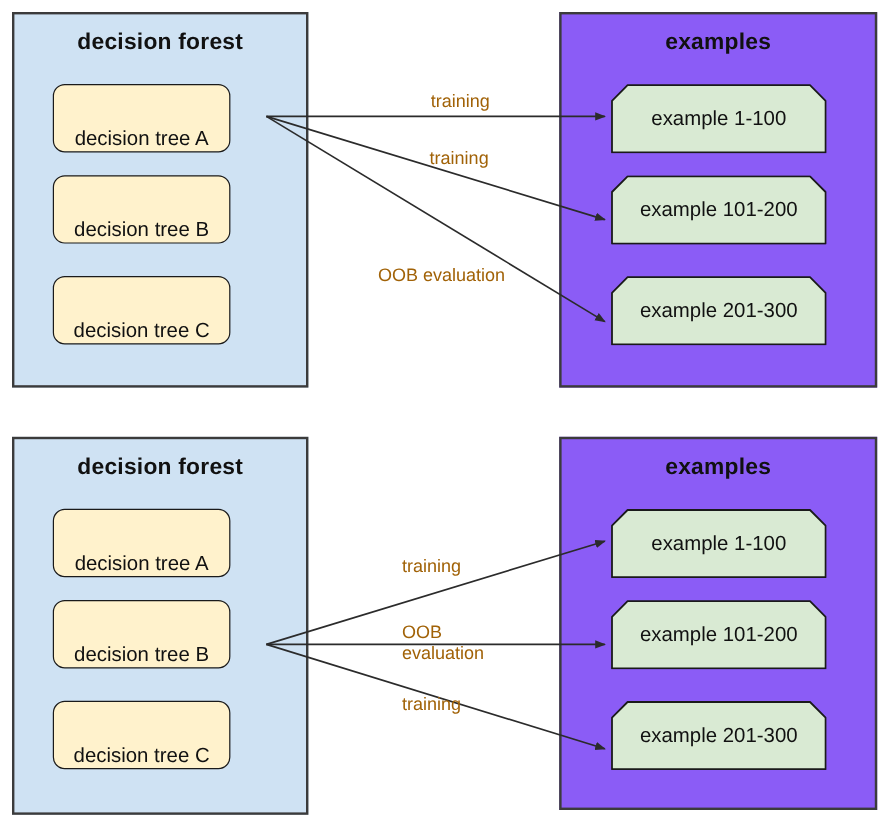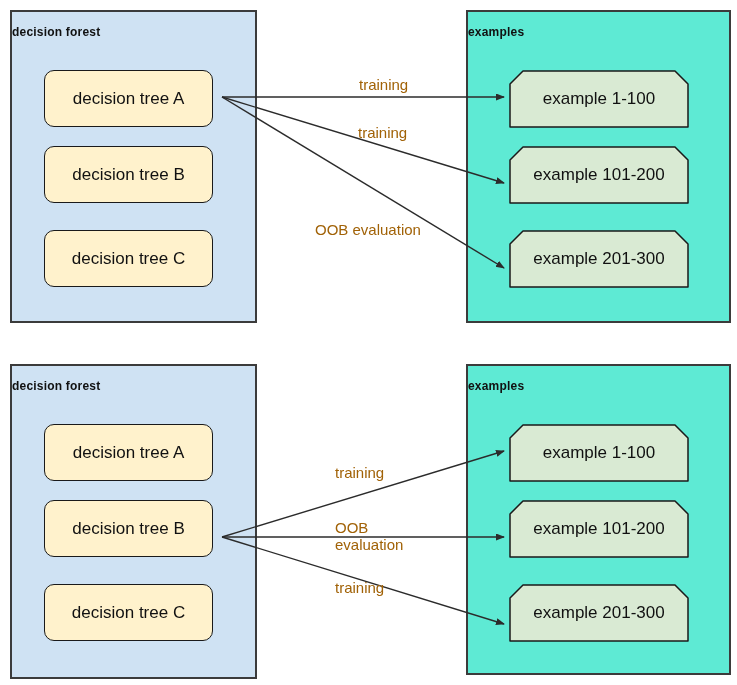--- a/index.html
+++ b/index.html
@@ -11,37 +11,37 @@
     --arrow:#2b2b2b;
     --text:#111111;
   }
   *{box-sizing:border-box;margin:0;padding:0}
   html,body{background:#ffffff}
   body{font-family:"Liberation Sans", sans-serif;color:var(--text)}
   .stage{position:relative;width:737px;height:685px;background:#ffffff;overflow:hidden}
 
   .panel{position:absolute;border:2px solid var(--panel-border)}
   .panel-forest{background:var(--forest-fill)}
-  .panel-examples{background:#5eead4}
+  .panel-examples{background:#8b5cf6}
 
   .forest-top{left:10px;top:10px;width:247px;height:313px}
   .examples-top{left:466px;top:10px;width:265px;height:313px}
   .forest-bottom{left:10px;top:364px;width:247px;height:315px}
   .examples-bottom{left:466px;top:364px;width:265px;height:311px}
 
   .panel-title{
     position:absolute;left:0;right:0;top:13px;
-    text-align:left;font-weight:bold;font-size:12px;letter-spacing:.2px;
+    text-align:center;font-weight:bold;font-size:19px;letter-spacing:.2px;
   }
 
   .tree{
-    position:absolute;left:32px;width:169px;height:57px;
+    position:absolute;left:32px;width:148px;height:57px;
     background:var(--tree-fill);
     border:1.5px solid var(--shape-border);border-radius:10px;
-    display:flex;align-items:center;justify-content:center;
+    display:flex;align-items:flex-end;justify-content:center;
     font-size:17px;
   }
   .row0{top:58px}.row1{top:134px}.row2{top:218px}
 
   .example-card{
     position:absolute;left:41px;width:180px;height:58px;
   }
   .example-card svg{position:absolute;inset:0;display:block}
   .example-card .card-label{
     position:absolute;inset:0;display:flex;align-items:center;justify-content:center;

